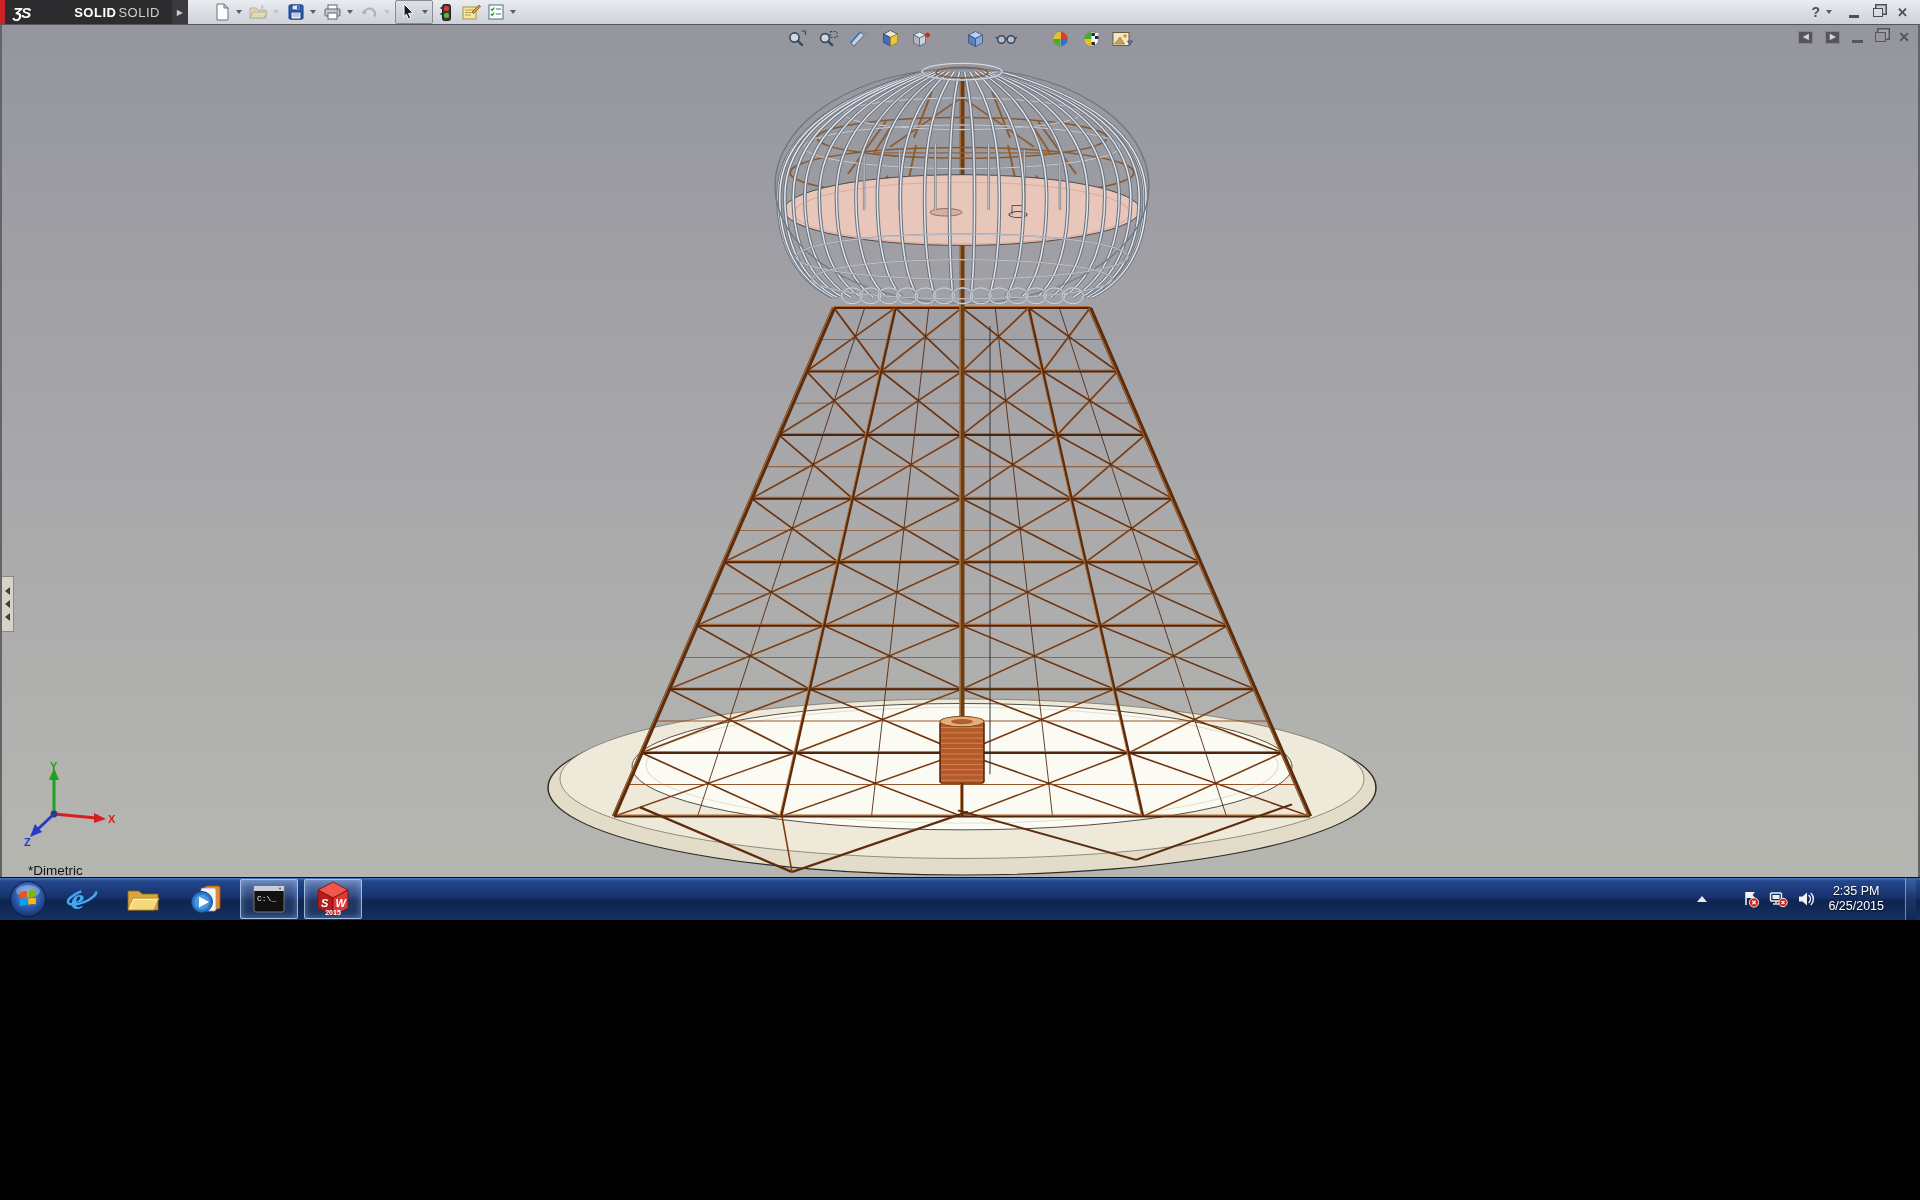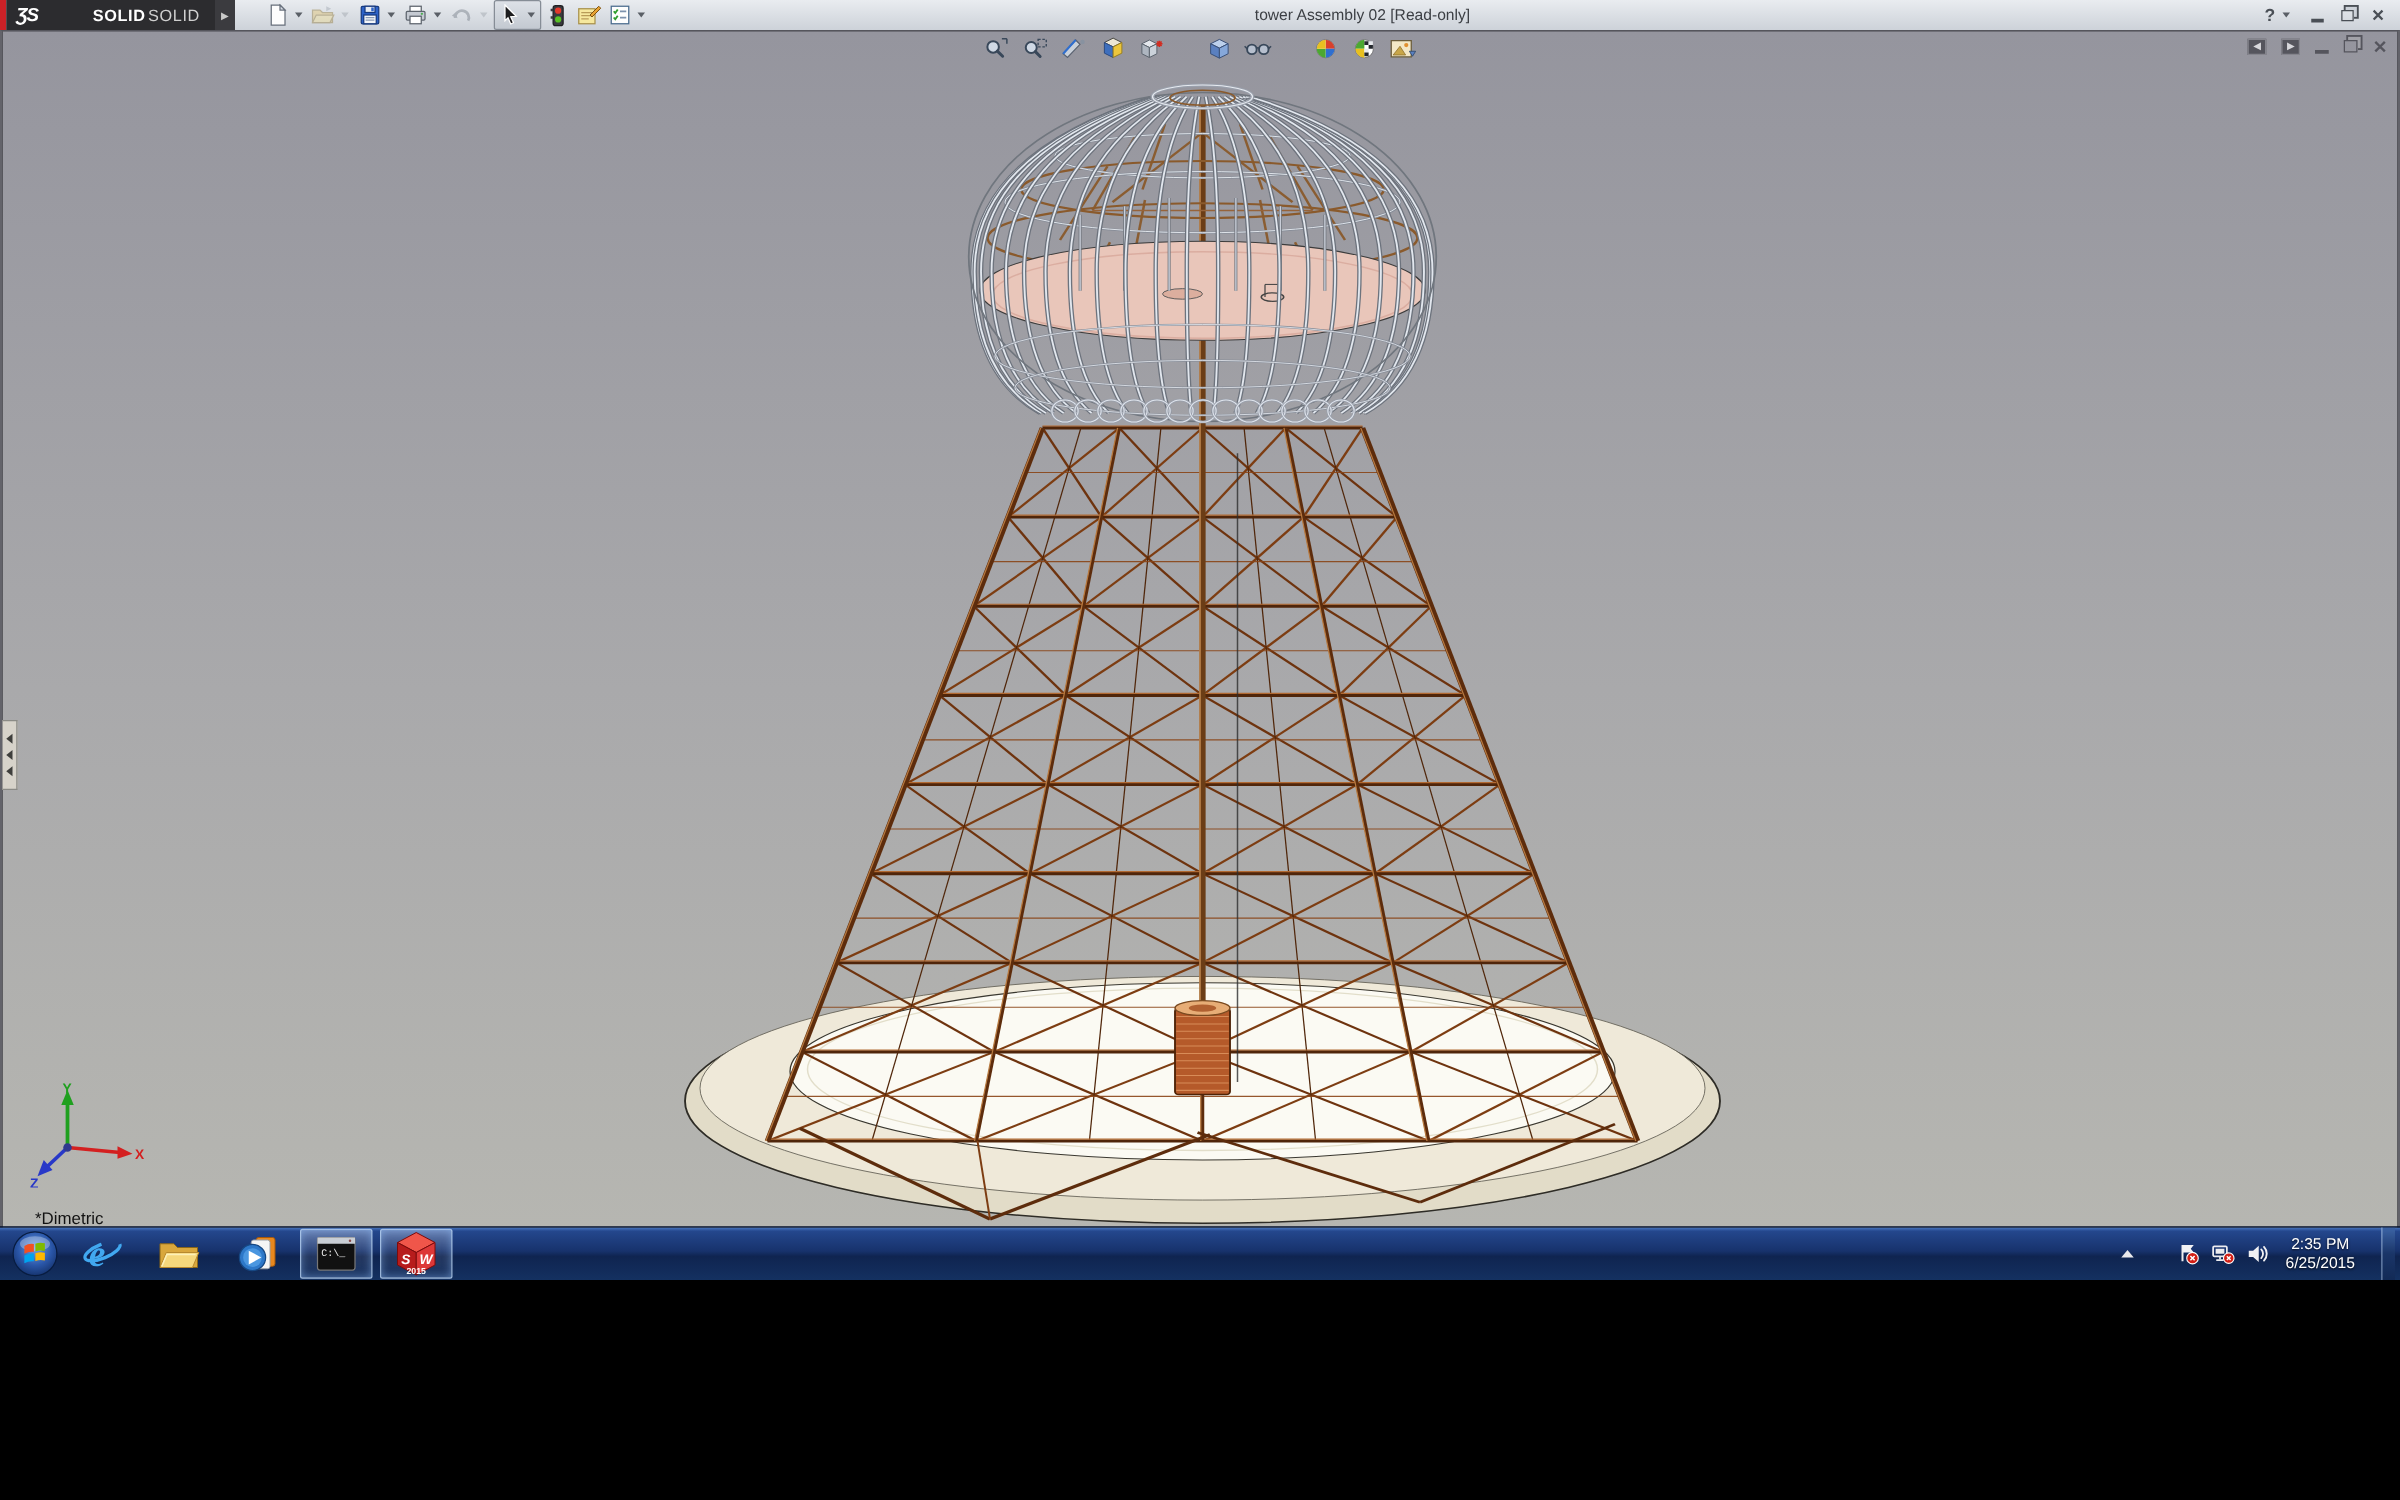--- a/index.html
+++ b/index.html
@@ -1,16 +1,16 @@
 <!DOCTYPE html>
 <html><head>
 <meta charset="utf-8">
 <style>
   html,body{margin:0;padding:0;background:#000;}
-  .screen{position:relative;width:1920px;height:1024px;overflow:hidden;
+  .screen{position:relative;width:1920px;height:920px;overflow:hidden;
     font-family:"Liberation Sans",sans-serif;-webkit-font-smoothing:antialiased;}
 
   
   .titlebar{position:absolute;top:0;left:0;right:0;height:24px;
     background:linear-gradient(#e9ecf0,#cdd2d9);border-bottom:1px solid #8f959d;
     display:flex;align-items:center;}
   .red-stripe{width:5px;height:24px;background:#cc2127;}
   .logo-block{height:24px;background:#2c2c2f;color:#fff;display:flex;align-items:center;
     padding:0 12px 0 8px;gap:6px;}
   .logo-prefix{font-style:italic;font-weight:bold;font-size:15px;letter-spacing:-1px;}
@@ -185,21 +185,20 @@
               <polyline points="4,6 5.2,7.4 7.2,4.6" fill="none" stroke="#2f9e2f" stroke-width="1.5"></polyline>
               <line x1="9" y1="6" x2="14" y2="6" stroke="#7d92ad" stroke-width="1.4"></line>
               <polyline points="4,11 5.2,12.4 7.2,9.6" fill="none" stroke="#2f9e2f" stroke-width="1.5"></polyline>
               <line x1="9" y1="11" x2="14" y2="11" stroke="#7d92ad" stroke-width="1.4"></line>
             </svg>
         </span>
           <span class="caret"></span>
       </div>
     </div>
 
-    <div class="title-text">tower Assembly 02 [Read-only]</div>
 
     <div class="win-controls">
       <span class="help-glyph">?</span>
       <span class="caret" style="margin-left:-8px"></span>
       <span class="wc">
           <span class="min-bar"></span>
         </span>
       <span class="wc">
           <span class="restore-sq"></span>
         </span>

